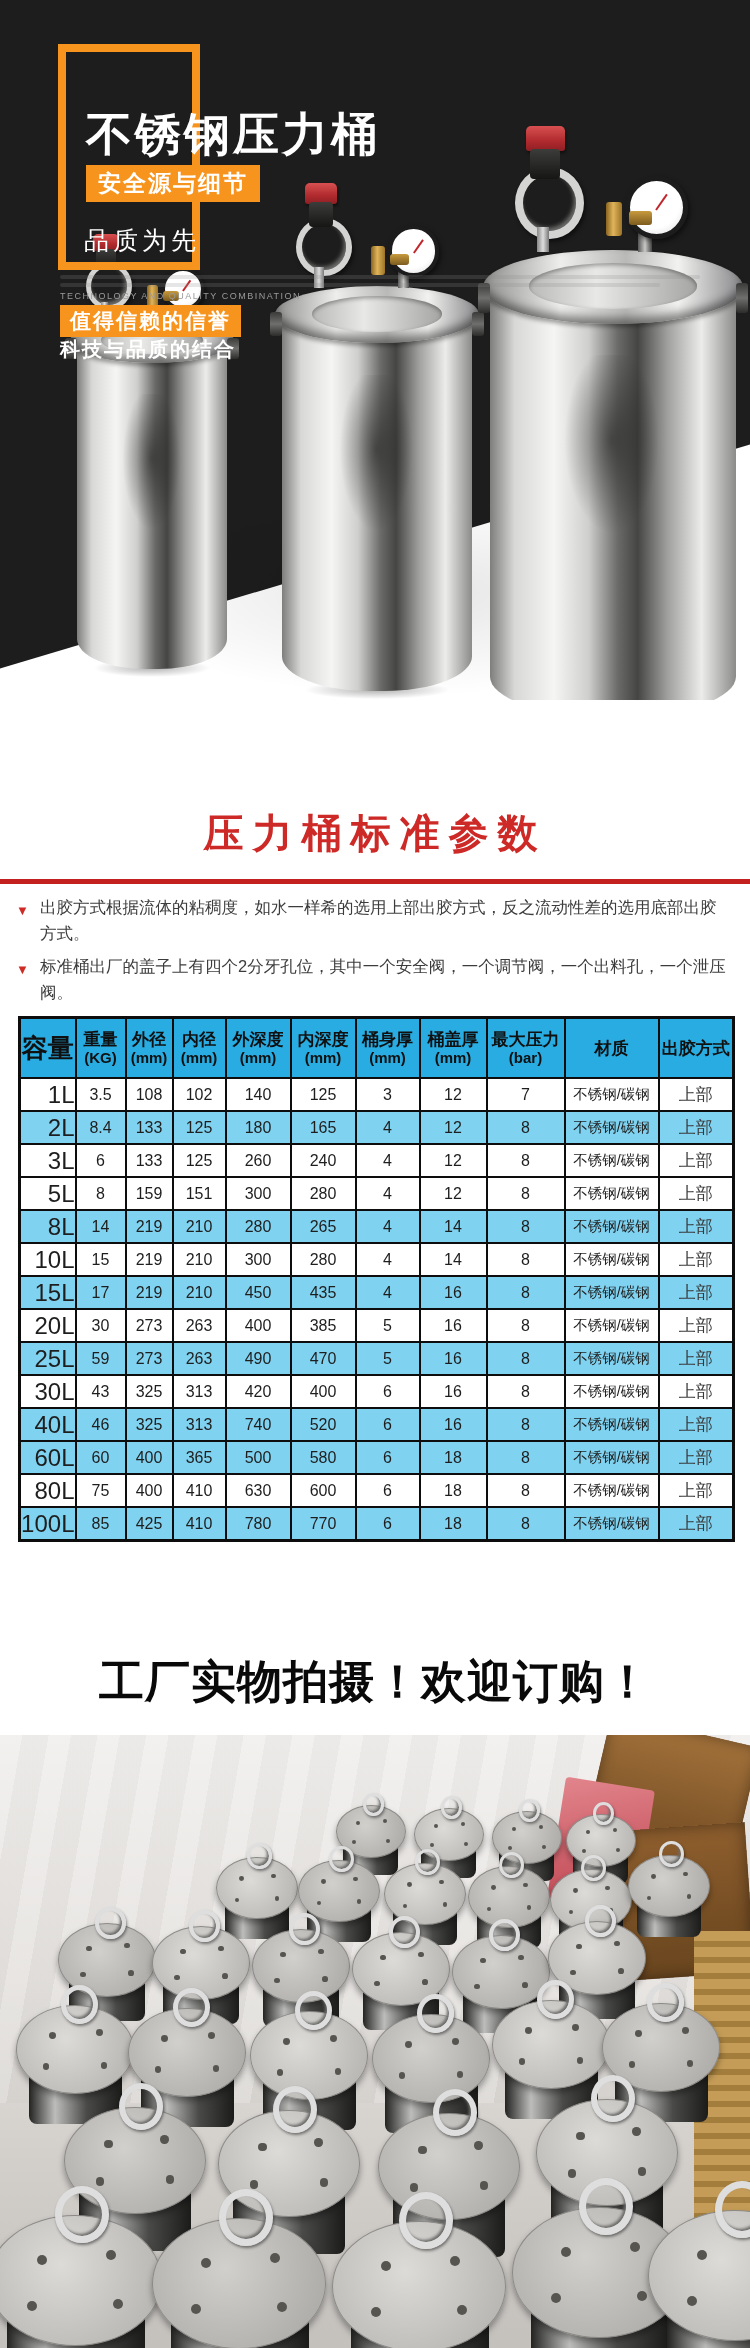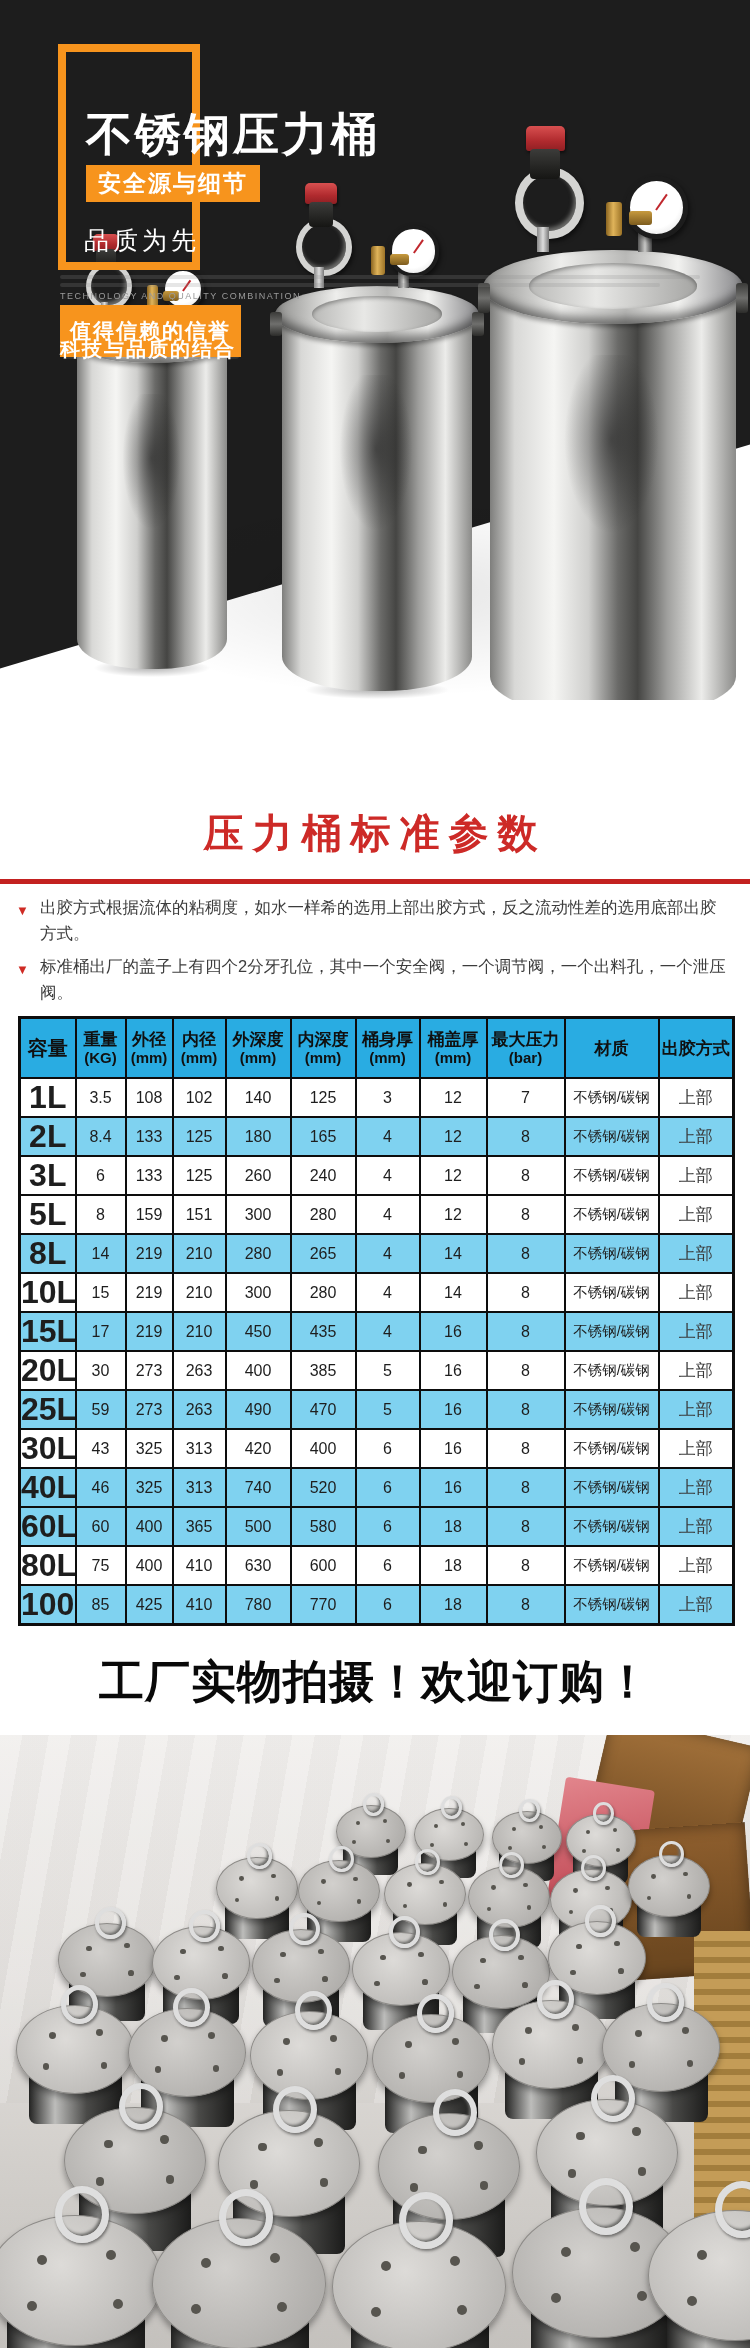--- a/index.html
+++ b/index.html
@@ -13,42 +13,42 @@
         background:radial-gradient(60% 55% at 55% 60%,rgba(0,0,0,.10),rgba(0,0,0,0) 70%);}
   .bracket{position:absolute;left:58px;top:44px;width:126px;height:210px;border:8px solid #f7941d;z-index:3;}
   .hero-title{position:absolute;left:86px;top:104px;z-index:5;color:#fff;font-size:46px;font-weight:bold;
         letter-spacing:3px;white-space:nowrap;}
   .hero-badge1{position:absolute;left:86px;top:165px;z-index:5;background:#f7941d;color:#fff;
         font-size:23px;font-weight:bold;padding:3px 12px;letter-spacing:2px;}
   .hero-tagline{position:absolute;left:84px;top:224px;z-index:5;color:#fff;font-size:25px;letter-spacing:4px;}
   .faint-line{position:absolute;z-index:5;height:4px;background:#8d8d8d;opacity:.22;border-radius:2px;}
   .hero-caption{position:absolute;left:60px;top:291px;z-index:5;color:#9a9a9a;font-size:9px;letter-spacing:1.5px;}
   .hero-badge2{position:absolute;left:60px;top:305px;z-index:5;background:#f7941d;color:#fff;
-        font-size:21px;font-weight:bold;padding:12px 10px;letter-spacing:2px;}
+        font-size:21px;font-weight:bold;padding:2px 10px;letter-spacing:2px;}
   .hero-subtitle{position:absolute;left:60px;top:336px;z-index:5;color:#fff;font-size:20px;
         font-weight:bold;letter-spacing:2px;}
   .tank-part{position:absolute;z-index:2;}
   
   .params-title{position:absolute;left:0;top:806px;width:750px;text-align:center;z-index:2;
         color:#cd2a27;font-size:40px;letter-spacing:9px;font-family:"DejaVu Serif",serif;font-weight:bold;}
   .red-line{position:absolute;left:0;top:879px;width:750px;height:5px;background:#c32120;}
   .bullets{position:absolute;left:16px;top:894px;width:714px;margin:0;padding:0;list-style:none;}
   .bullets li{position:relative;padding-left:24px;margin-bottom:7px;font-size:16.5px;line-height:26px;color:#3c3c3c;}
   .bullets li .tri{position:absolute;left:0;top:4px;color:#cf2b24;font-size:13px;}
   
   .spec-table{position:absolute;left:18px;top:1016px;width:714px;border-collapse:collapse;
         table-layout:fixed;border:3px solid #0d0d0d;}
   .spec-table th,.spec-table td{border:2px solid #0d0d0d;text-align:center;vertical-align:middle;
         padding:0;overflow:hidden;}
   .spec-table thead th{background:#29ace2;color:#101010;height:58px;}
   .h-label{font-size:17px;font-weight:bold;line-height:19px;}
   .h-unit{font-size:15px;font-weight:bold;line-height:17px;}
   .spec-table tbody td{height:31px;font-size:16px;color:#1e1e1e;background:#fff;}
   .spec-table tbody tr.alt td{background:#7fd2f0;}
-  .spec-table tbody td.cap{font-size:32px;font-weight:700;}
+  .spec-table tbody td.cap{font-size:24px;font-weight:400;text-align:right;}
   .spec-table tbody td.mat{font-size:14.5px;}
   .spec-table tbody td.out{font-size:17px;color:#3a3a3a;}
   
   .order-heading{position:absolute;left:0;top:1652px;width:750px;text-align:center;
         font-size:45px;font-weight:bold;color:#090909;letter-spacing:1px;}
   .factory{position:absolute;left:0;top:1735px;width:750px;height:613px;overflow:hidden;
         background:linear-gradient(180deg,#f0eeec 0%,#e3e0dd 40%,#d2cfcb 70%,#c4c1bd 100%);}
   .factory-streaks{position:absolute;left:0;top:0;width:100%;height:60%;opacity:.5;
         background:repeating-linear-gradient(100deg,rgba(255,255,255,.35) 0 22px,rgba(0,0,0,.03) 22px 48px);}
   .f-part{position:absolute;}
@@ -142,21 +142,21 @@
         <col style="width:65px">
         <col style="width:64px">
         <col style="width:67px">
       <col style="width:78px">
         <col style="width:94px">
         <col style="width:75px">
     </colgroup>
     <thead>
         <tr id="spec-head-row">
           <th>
-            <div class="h-label" style="font-size: 20px;">容量</div>
+            <div class="h-label" style="font-size: 26px;">容量</div>
           </th>
           <th>
             <div class="h-label">重量</div>
             <div class="h-unit">(KG)</div>
           </th>
           <th>
             <div class="h-label">外径</div>
             <div class="h-unit">(mm)</div>
           </th>
           <th>

